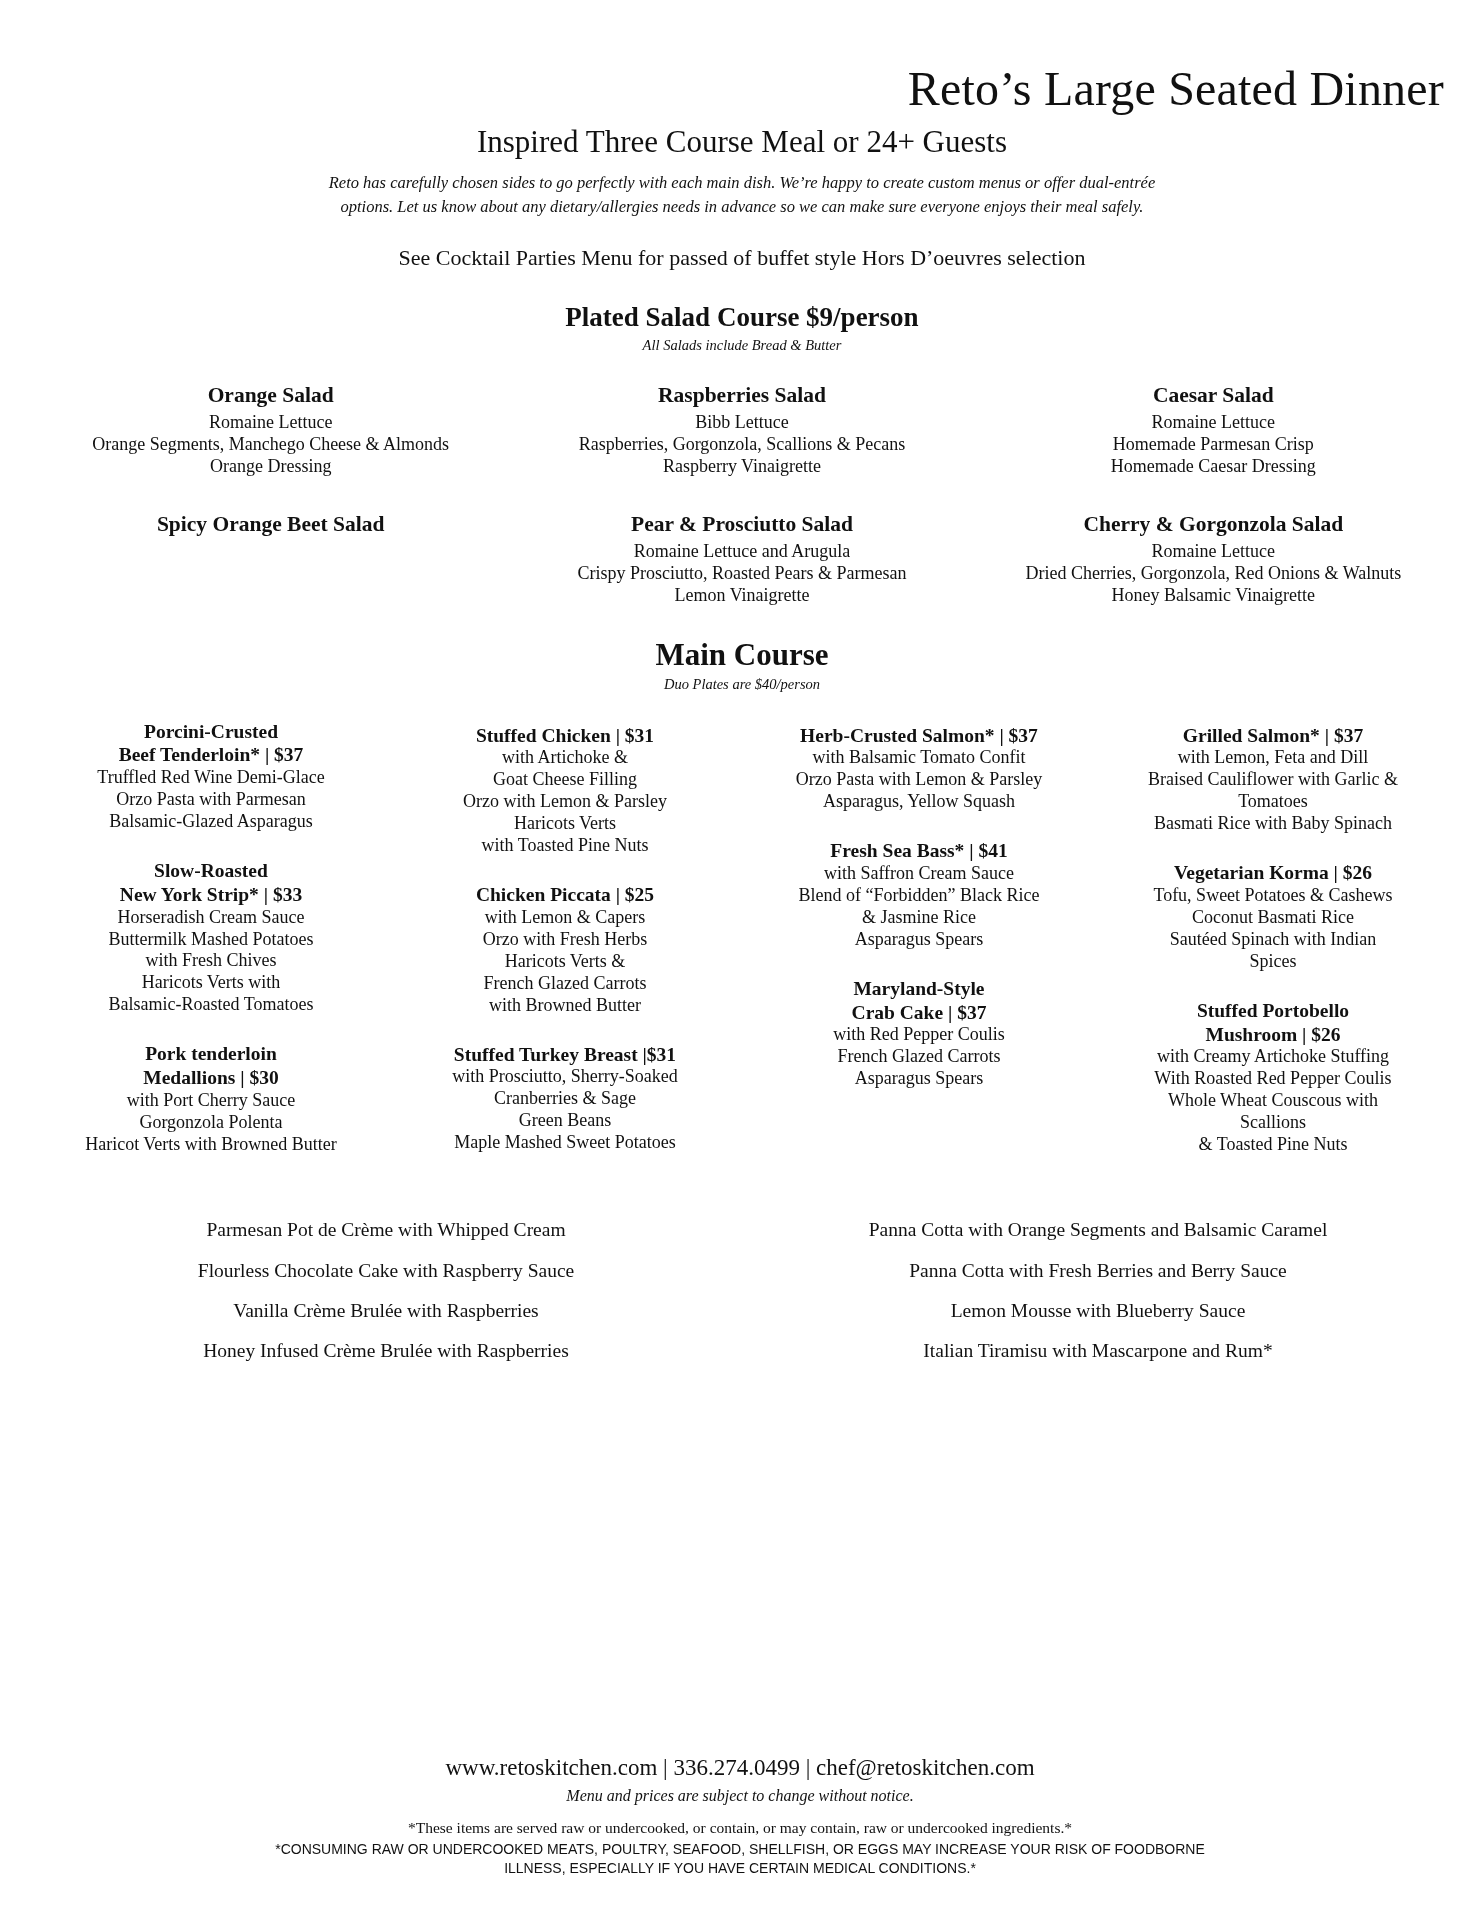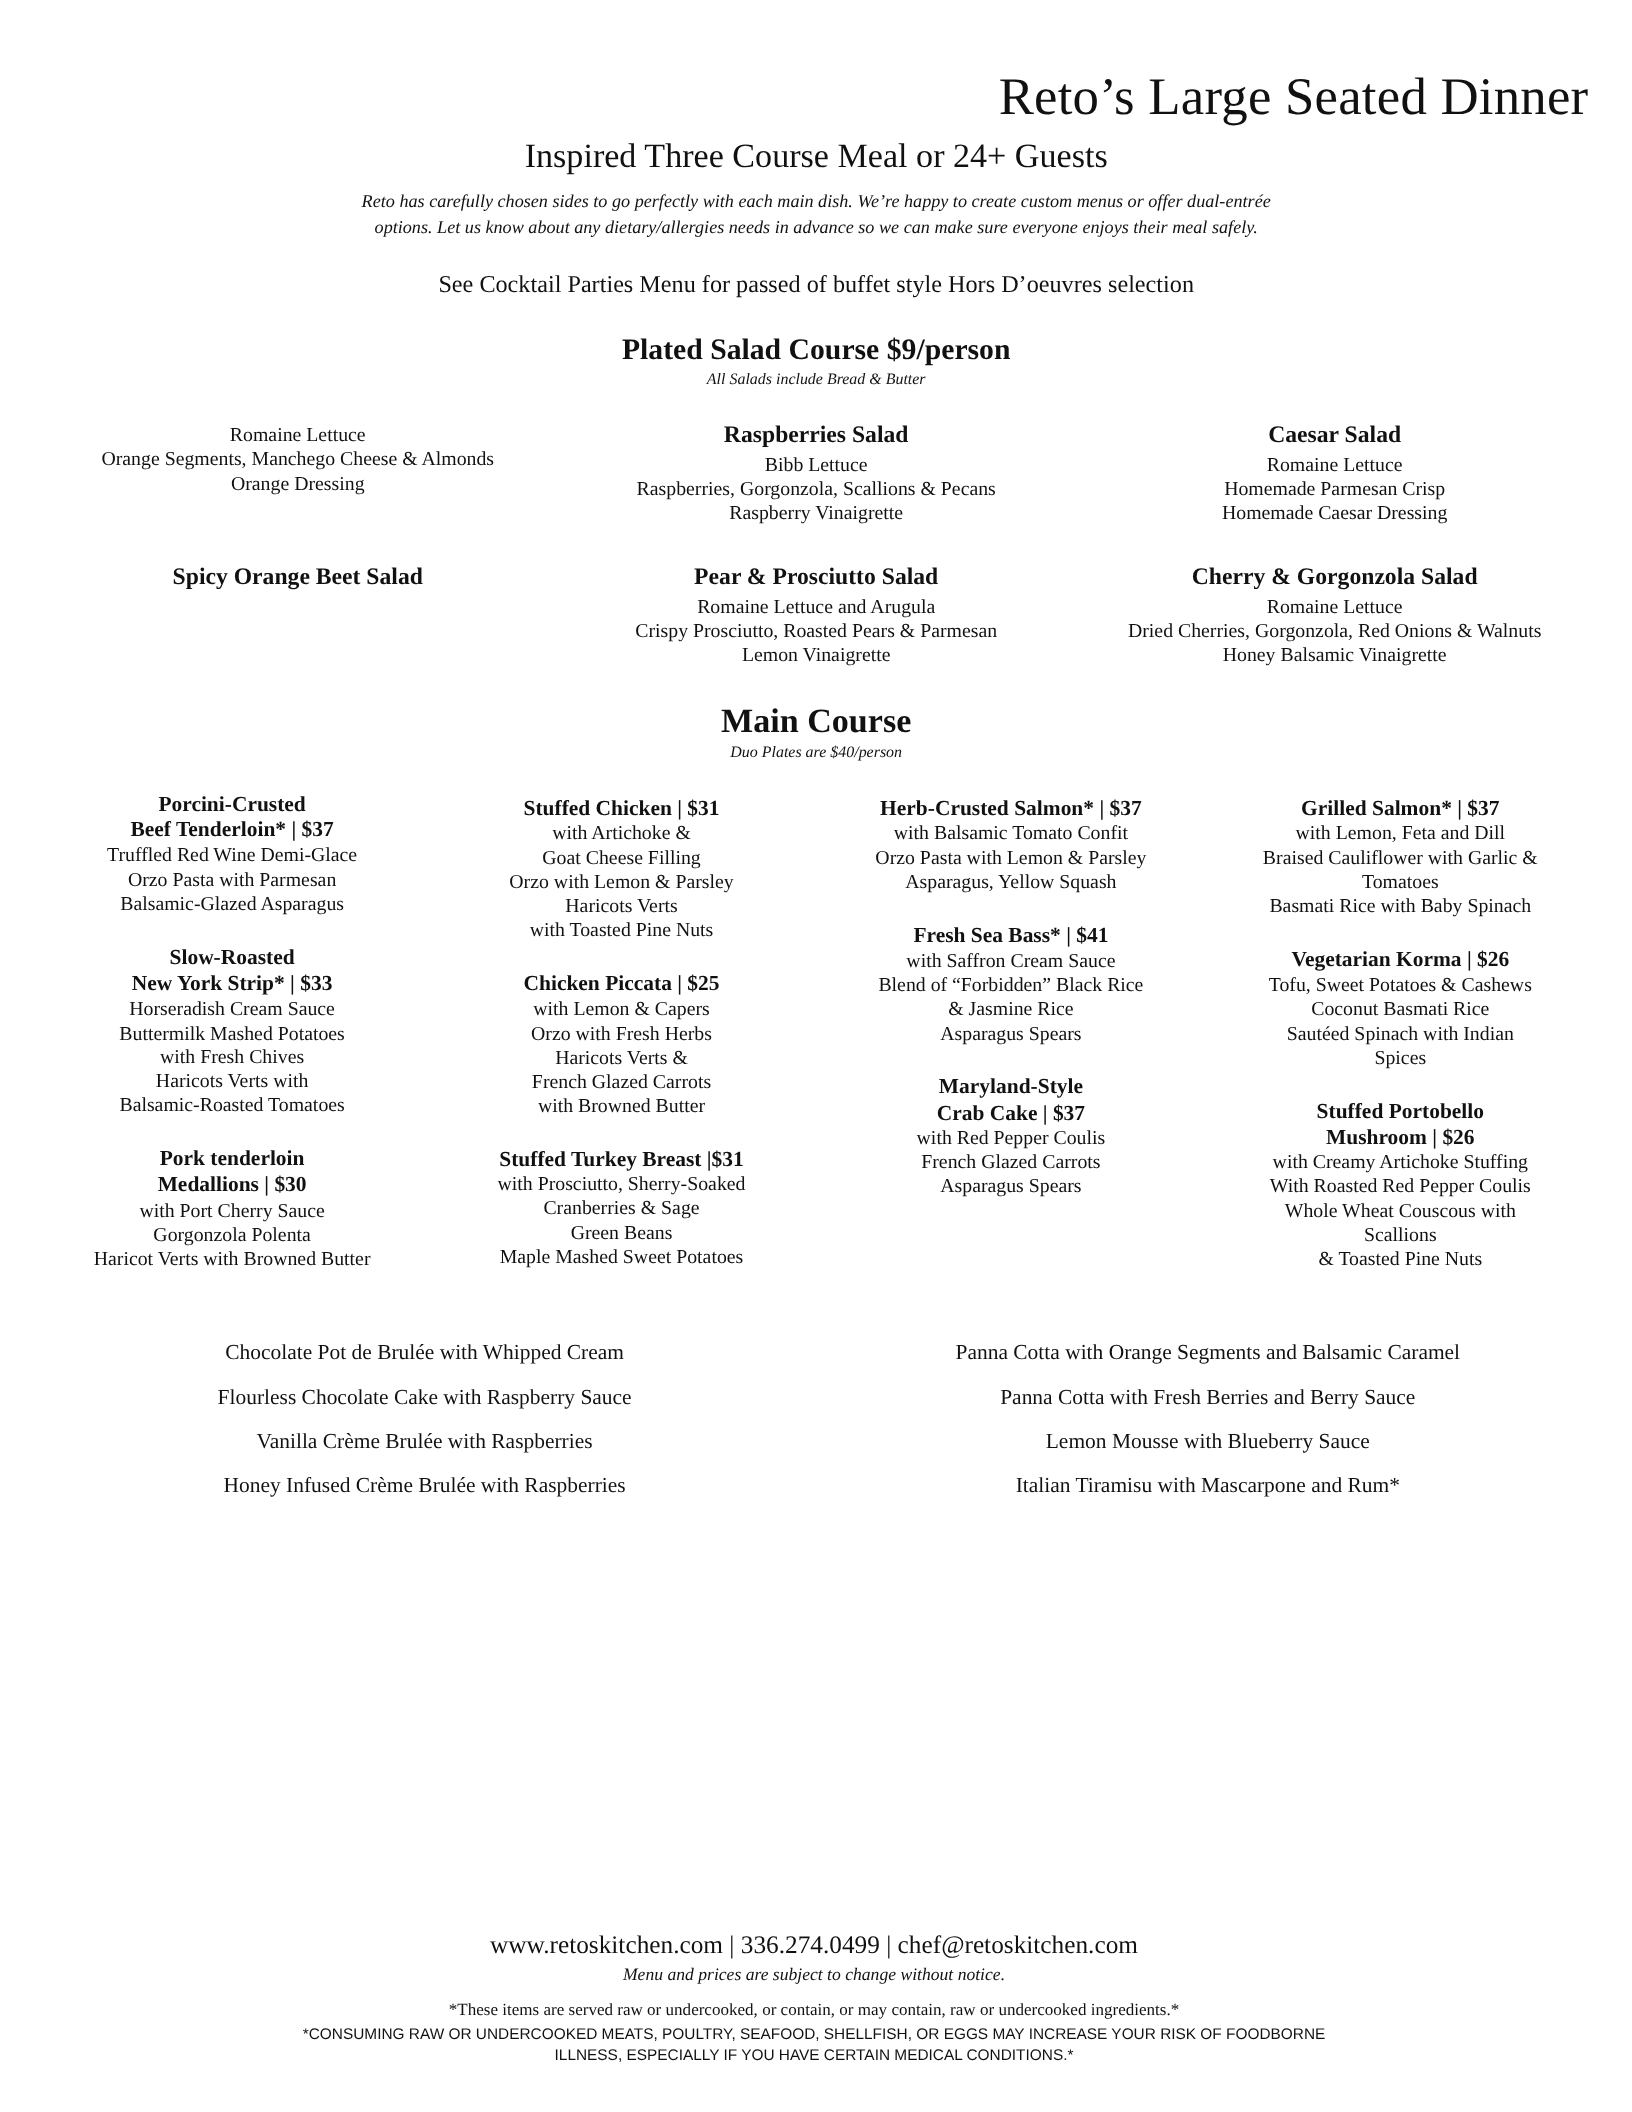--- a/index.html
+++ b/index.html
@@ -187,20 +187,21 @@
     <span class="intro-line">options. Let us know about any dietary/allergies needs in advance so we can make sure everyone enjoys their meal safely.</span>
   </p>
 
   <div class="cocktail-note">See Cocktail Parties Menu for passed of buffet style Hors D’oeuvres selection</div>
 
   <div class="section-head">Plated Salad Course $9/person</div>
   <div class="section-sub">All Salads include Bread &amp; Butter</div>
 
   <div class="salad-grid">
     <div class="salad-cell">
+      <div class="salad-name">Orange Salad</div>
       <div class="salad-desc">
         <span>Romaine Lettuce</span>
         <span>Orange Segments, Manchego Cheese &amp; Almonds</span>
         <span>Orange Dressing</span>
       </div>
     </div>
     <div class="salad-cell">
       <div class="salad-name">Raspberries Salad</div>
       <div class="salad-desc">
         <span>Bibb Lettuce</span>
@@ -390,21 +391,21 @@
           <span>&amp; Toasted Pine Nuts</span>
         </div>
       </div>
     </div>
 
   </div>
 
 
   <div class="dessert-grid">
     <div class="dessert-col">
-      <div class="dessert-item">Chocolate Pot de Brulée with Whipped Cream</div>
+      <div class="dessert-item">Parmesan Pot de Crème with Whipped Cream</div>
       <div class="dessert-item">Flourless Chocolate Cake with Raspberry Sauce</div>
       <div class="dessert-item">Vanilla Crème Brulée with Raspberries</div>
       <div class="dessert-item">Honey Infused Crème Brulée with Raspberries</div>
     </div>
     <div class="dessert-col">
       <div class="dessert-item">Panna Cotta with Orange Segments and Balsamic Caramel</div>
       <div class="dessert-item">Panna Cotta with Fresh Berries and Berry Sauce</div>
       <div class="dessert-item">Lemon Mousse with Blueberry Sauce</div>
       <div class="dessert-item">Italian Tiramisu with Mascarpone and Rum*</div>
     </div>

